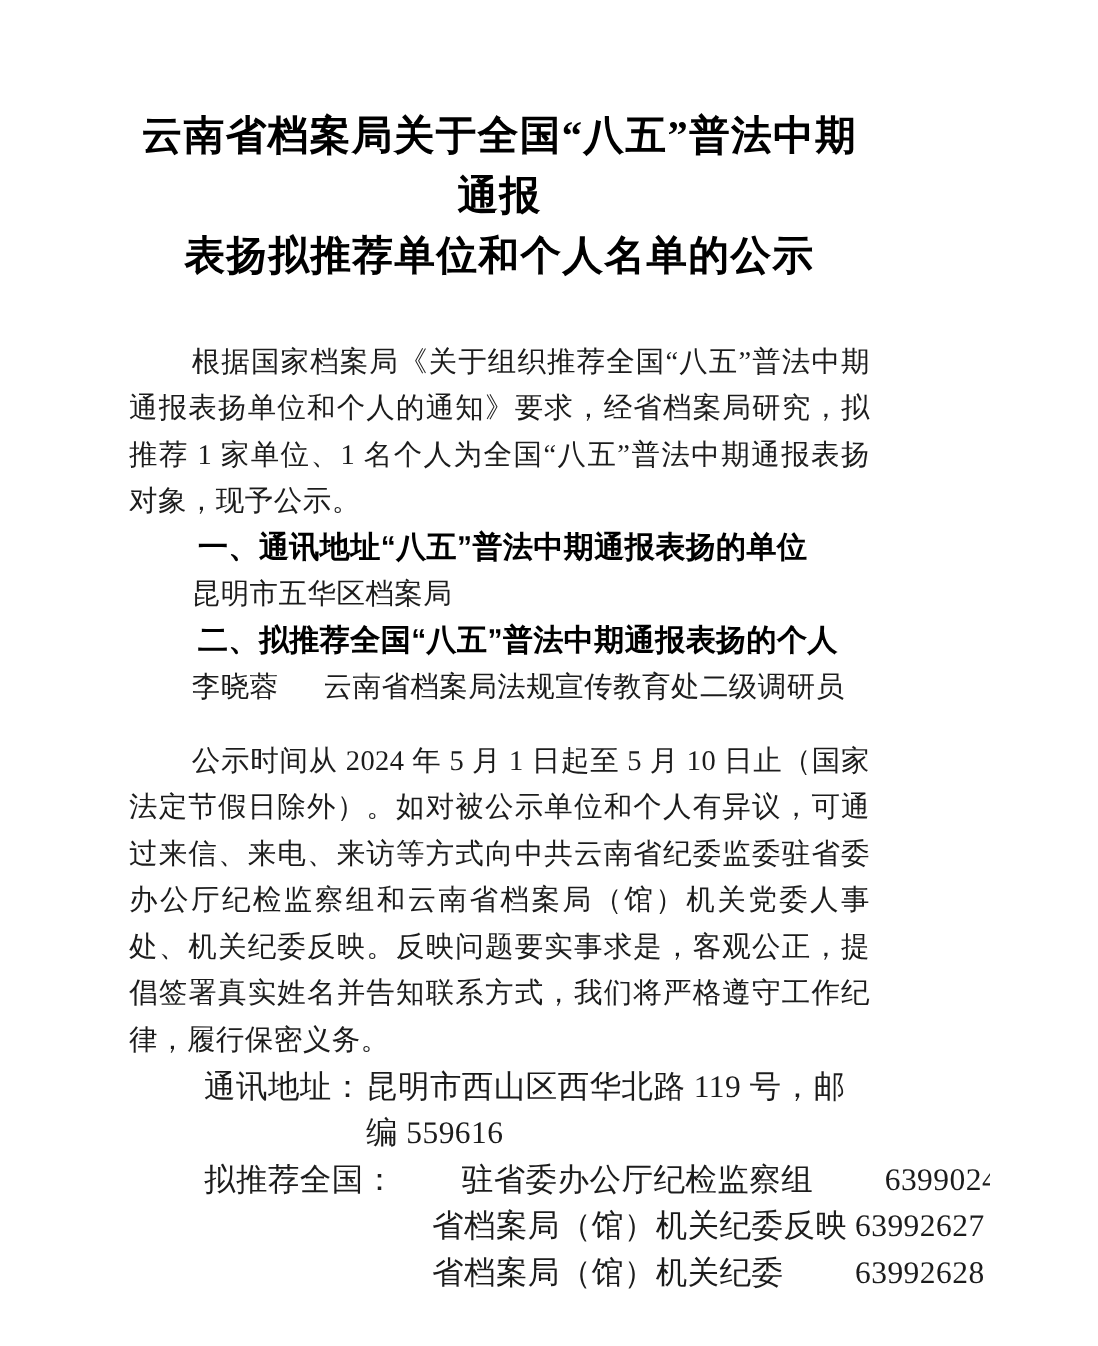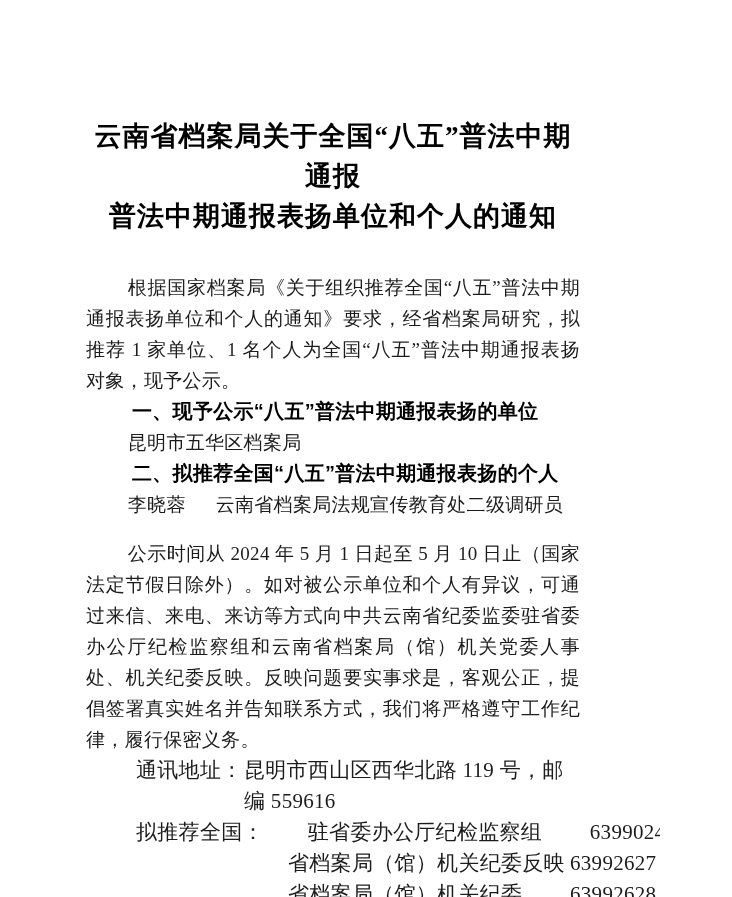--- a/index.html
+++ b/index.html
@@ -5,21 +5,21 @@
   html, body {
     margin: 0;
     padding: 0;
     background: #ffffff;
   }
   .page {
     position: relative;
     width: 660px;
     height: 897px;
     box-sizing: border-box;
-    padding: 116px 80px 30px 86px;
+    padding: 70px 80px 30px 86px;
     background: #ffffff;
     color: #1c1c1c;
     font-family: "Liberation Serif", "DejaVu Serif", serif;
     overflow: hidden;
   }
   .doc-title {
     margin: 0 0 36px 0;
     text-align: center;
     font-size: 27px;
     font-weight: bold;
@@ -60,26 +60,26 @@
   .phone-name { flex: 0 0 282px; white-space: nowrap; margin-left: 44px; }
   .phone-number { white-space: nowrap; }
 </style>
 </head>
 <body>
 
 <div class="page">
 
   <h1 class="doc-title">
     <span class="title-line">云南省档案局关于全国“八五”普法中期通报</span>
-    <span class="title-line">普法中期通报表扬单位和个人的通知</span>
+    <span class="title-line">表扬拟推荐单位和个人名单的公示</span>
   </h1>
 
   <p class="body-text indent-2">根据国家档案局《关于组织推荐全国“八五”普法中期通报表扬单位和个人的通知》要求，经省档案局研究，拟推荐 1 家单位、1 名个人为全国“八五”普法中期通报表扬对象，现予公示。</p>
 
-  <p class="section-heading">一、现予公示“八五”普法中期通报表扬的单位</p>
+  <p class="section-heading">一、通讯地址“八五”普法中期通报表扬的单位</p>
 
   <p class="body-text indent-2">昆明市五华区档案局</p>
 
   <p class="section-heading">二、拟推荐全国“八五”普法中期通报表扬的个人</p>
 
   <p class="body-text indent-2"><span>李晓蓉</span><span class="person-title">云南省档案局法规宣传教育处二级调研员</span></p>
 
   <p class="body-text indent-2 notice-para">公示时间从 2024 年 5 月 1 日起至 5 月 10 日止（国家法定节假日除外）。如对被公示单位和个人有异议，可通过来信、来电、来访等方式向中共云南省纪委监委驻省委办公厅纪检监察组和云南省档案局（馆）机关党委人事处、机关纪委反映。反映问题要实事求是，客观公正，提倡签署真实姓名并告知联系方式，我们将严格遵守工作纪律，履行保密义务。</p>
 
   <div class="contact-block">

